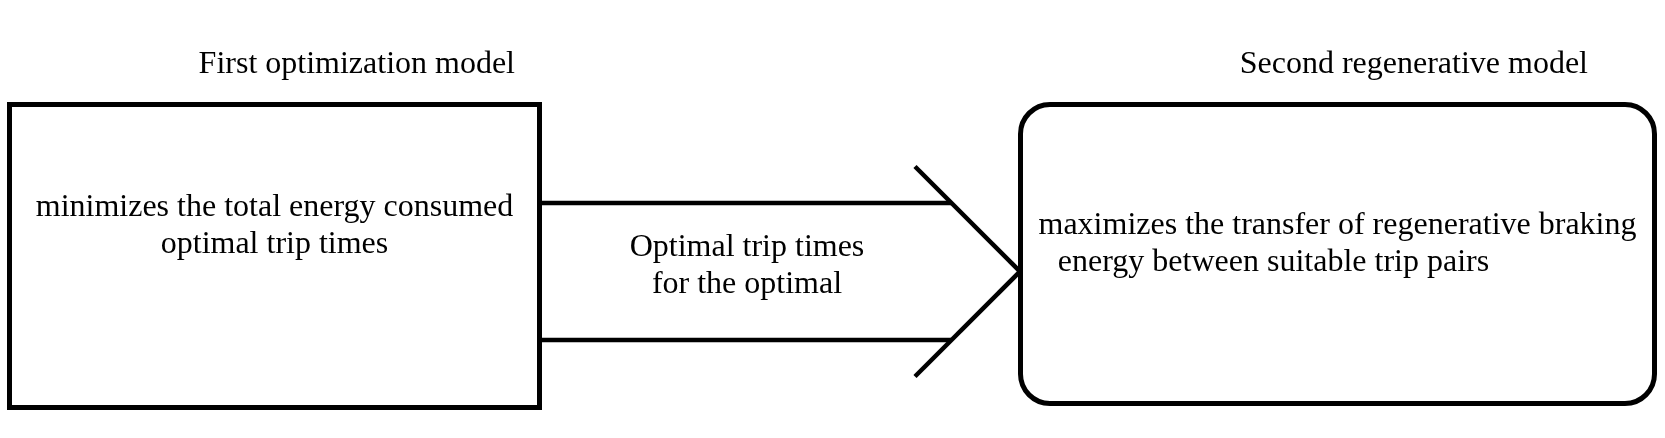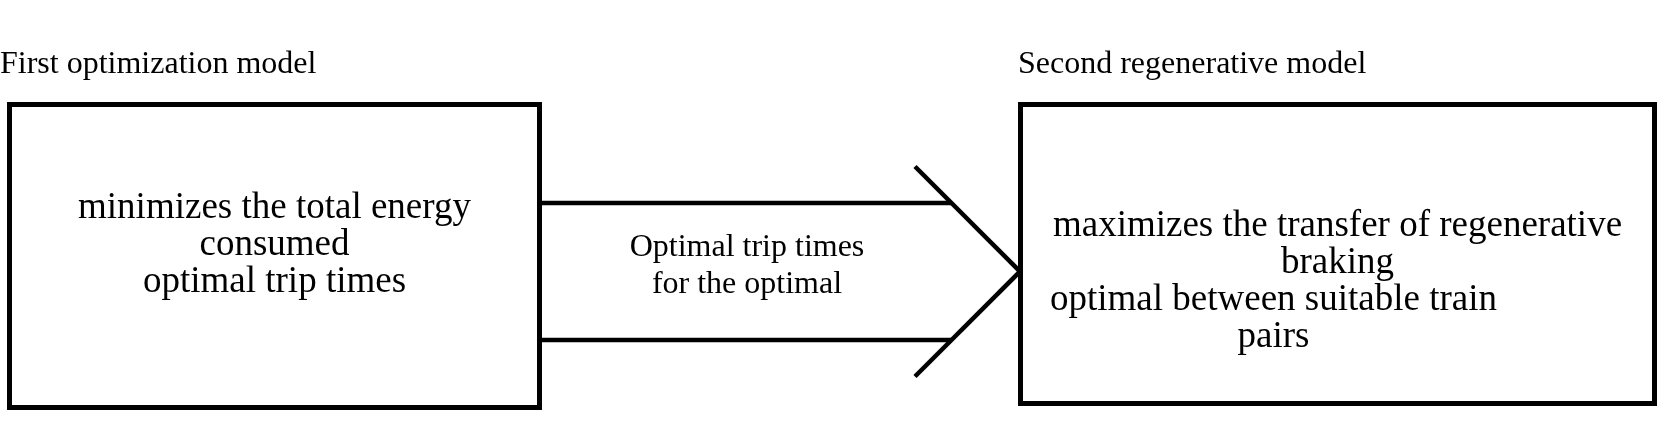--- a/index.html
+++ b/index.html
@@ -17,37 +17,37 @@
     background: var(--background, #ffffff);
     font-family: "Liberation Serif", "DejaVu Serif", serif;
     color: var(--ink, #000000);
     overflow: hidden;
   }
   .title {
     position: absolute;
     top: 44px;
     font-size: 32px;
     line-height: 37px;
-    text-align: left;
+    text-align: right;
     white-space: nowrap;
   }
   .title-left  { left: 0px;    width: 515px; }
   .title-right { left: 1018px; width: 570px; }
   .box {
     position: absolute;
     border: 5px solid var(--ink, #000000);
     background: var(--background, #ffffff);
   }
   .box-left  { left: 7px;    top: 102px; width: 535px; height: 308px; }
-  .box-right { left: 1018px; top: 102px; width: 639px; height: 304px; }
+  .box-right { left: 1018px; top: 102px; width: 639px; height: 304px; border-radius: 32px; }
   .box-text {
     position: absolute;
     left: 0;
     right: 0;
-    font-size: 37px;
+    font-size: 32px;
     line-height: 37px;
     text-align: center;
   }
   .box-left  .box-text { top: 80px; }
   .box-right .box-text { top: 98px; left: 4px; right: 4px; }
   
   .box-right .box-text .text-line:nth-child(2) { padding-right: 128px; }
   .arrow-svg {
     position: absolute;
     left: 0; top: 0;
@@ -78,21 +78,21 @@
   <div class="box box-left">
     <div class="box-text">
       <div class="text-line">minimizes the total energy consumed</div>
       <div class="text-line">optimal trip times</div>
     </div>
   </div>
 
   <div class="box box-right">
     <div class="box-text">
       <div class="text-line">maximizes the transfer of regenerative braking</div>
-      <div class="text-line">optimal between suitable train pairs</div>
+      <div class="text-line">energy between suitable trip pairs</div>
     </div>
   </div>
 
   <svg class="arrow-svg" viewBox="0 0 1665 438" xmlns="http://www.w3.org/2000/svg" aria-hidden="true">
     <line x1="542" y1="203" x2="951" y2="203" stroke="currentColor" stroke-width="4.5"></line>
     <line x1="542" y1="340" x2="951" y2="340" stroke="currentColor" stroke-width="4.5"></line>
     <line x1="915" y1="166.5" x2="1020" y2="271.5" stroke="currentColor" stroke-width="4.5"></line>
     <line x1="915" y1="376.5" x2="1020" y2="271.5" stroke="currentColor" stroke-width="4.5"></line>
   </svg>
 

